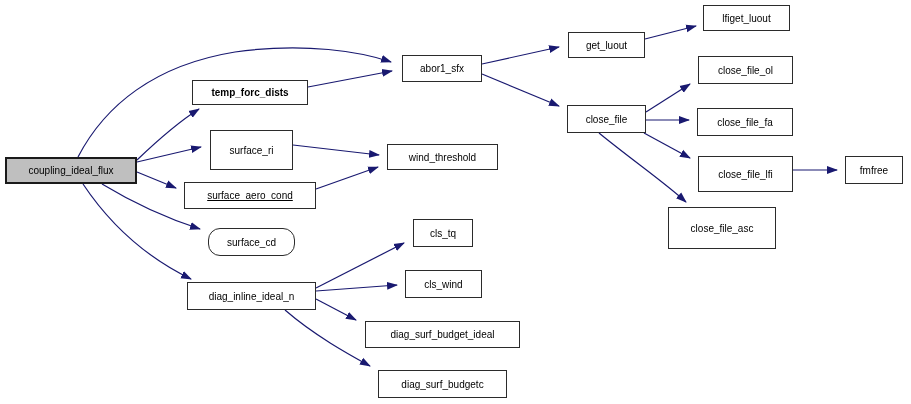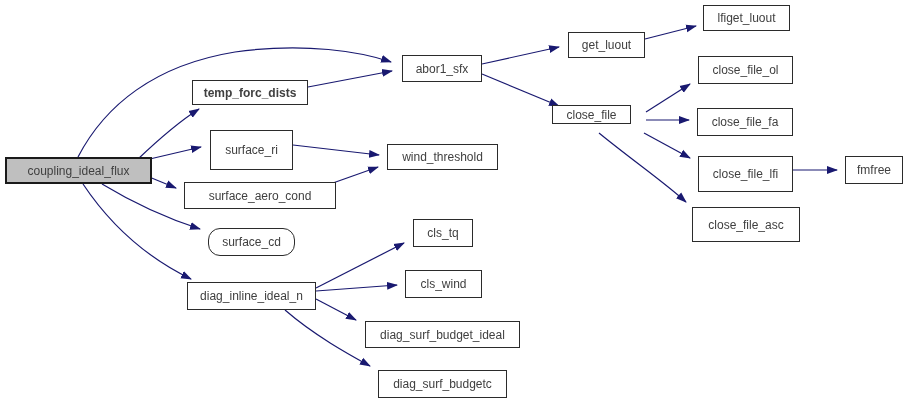--- a/index.html
+++ b/index.html
@@ -17,22 +17,22 @@
     width: 911px; height: 404px;
   }
   .node {
     position: absolute;
     display: flex;
     align-items: center;
     justify-content: center;
     box-sizing: border-box;
     background: #ffffff;
     border: 1.5px solid #2b2b2b;
-    color: #404040;
-    font-size: 12px;
+    color: #000000;
+    font-size: 10px;
     white-space: nowrap;
     cursor: pointer;
   }
   .node.root {
     background: #bfbfbf;
     border: 2px solid #1a1a1a;
     cursor: default;
   }
 </style>
 </head>
@@ -64,34 +64,34 @@
       <path d="M644,133 L690,158" marker-end="url(#arrow)"></path>
       <path d="M599,133 C632,160 664,182 686,202" marker-end="url(#arrow)"></path>
       <path d="M793,170 L837,170" marker-end="url(#arrow)"></path>
       <path d="M316,288 L404,243" marker-end="url(#arrow)"></path>
       <path d="M316,291 L397,285" marker-end="url(#arrow)"></path>
       <path d="M316,299 L356,320" marker-end="url(#arrow)"></path>
       <path d="M285,310 C315,336 350,355 370,366" marker-end="url(#arrow)"></path>
     </g>
   </svg>
 
-  <div class="node root" style="left:5px;   top:157px; width:147px; height:27px;">coupling_ideal_flux</div>
+  <div class="node root" style="left:5px;   top:157px; width:132px; height:27px;">coupling_ideal_flux</div>
   <div class="node" style="left:192px; top:80px;  width:116px; height:25px;font-weight:bold;">temp_forc_dists</div>
   <div class="node" style="left:210px; top:130px; width:83px;  height:40px;">surface_ri</div>
-  <div class="node" style="left:184px; top:182px; width:152px; height:27px;">surface_aero_cond</div>
+  <div class="node" style="left:184px; top:182px; width:132px; height:27px;text-decoration:underline;">surface_aero_cond</div>
   <div class="node" style="left:208px; top:228px; width:87px;  height:28px;border-radius:12px;">surface_cd</div>
   <div class="node" style="left:187px; top:282px; width:129px; height:28px;">diag_inline_ideal_n</div>
   <div class="node" style="left:402px; top:55px;  width:80px;  height:27px;">abor1_sfx</div>
   <div class="node" style="left:387px; top:144px; width:111px; height:26px;">wind_threshold</div>
   <div class="node" style="left:413px; top:219px; width:60px;  height:28px;">cls_tq</div>
   <div class="node" style="left:405px; top:270px; width:77px;  height:28px;">cls_wind</div>
   <div class="node" style="left:365px; top:321px; width:155px; height:27px;">diag_surf_budget_ideal</div>
   <div class="node" style="left:378px; top:370px; width:129px; height:28px;">diag_surf_budgetc</div>
   <div class="node" style="left:568px; top:32px;  width:77px;  height:26px;">get_luout</div>
-  <div class="node" style="left:552px; top:105px; width:79px;  height:19px;">close_file</div>
+  <div class="node" style="left:567px; top:105px; width:79px;  height:28px;">close_file</div>
   <div class="node" style="left:703px; top:5px;   width:87px;  height:26px;">lfiget_luout</div>
   <div class="node" style="left:698px; top:56px;  width:95px;  height:28px;">close_file_ol</div>
   <div class="node" style="left:697px; top:108px; width:96px;  height:28px;">close_file_fa</div>
   <div class="node" style="left:698px; top:156px; width:95px;  height:36px;">close_file_lfi</div>
-  <div class="node" style="left:692px; top:207px; width:108px; height:35px;">close_file_asc</div>
+  <div class="node" style="left:668px; top:207px; width:108px; height:42px;">close_file_asc</div>
   <div class="node" style="left:845px; top:156px; width:58px;  height:28px;">fmfree</div>
 
 </div>
 
 </body></html>

